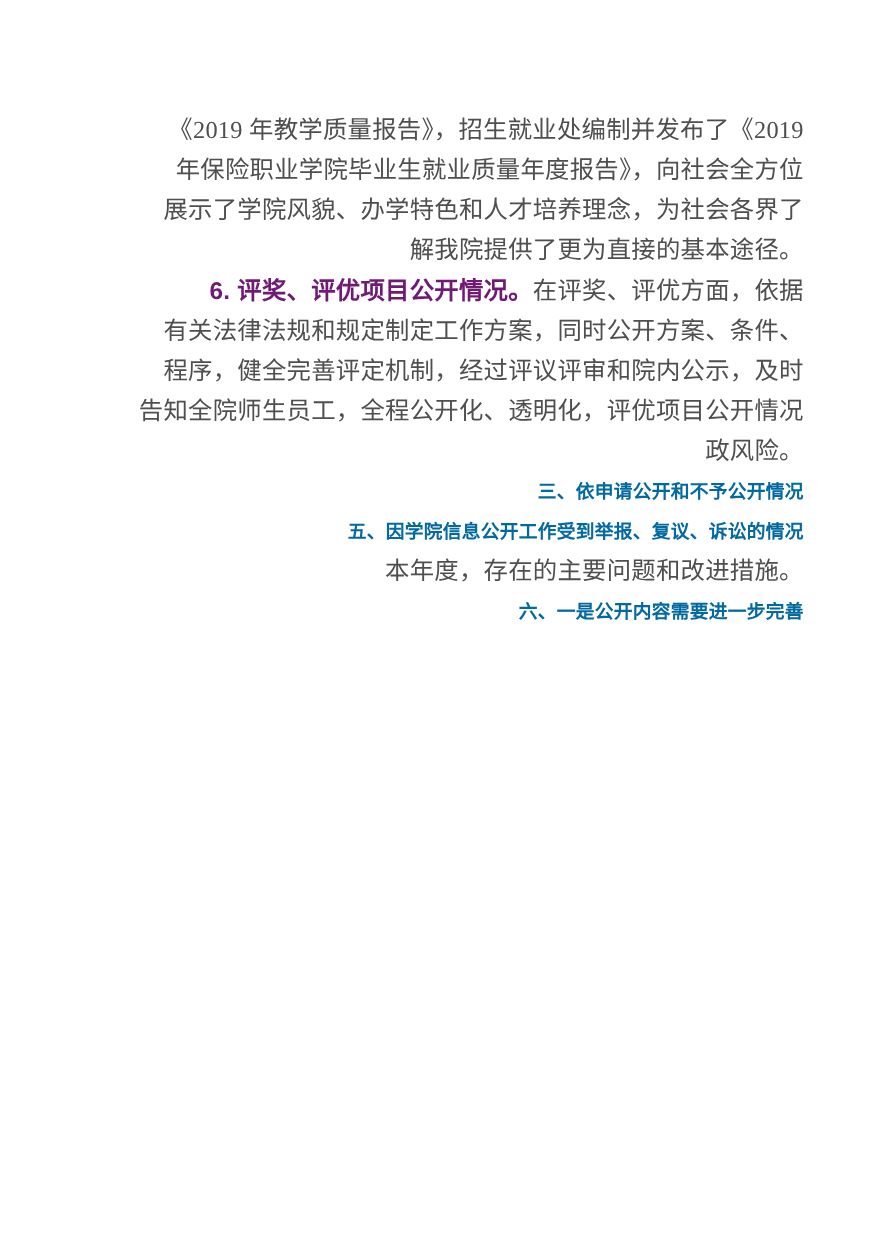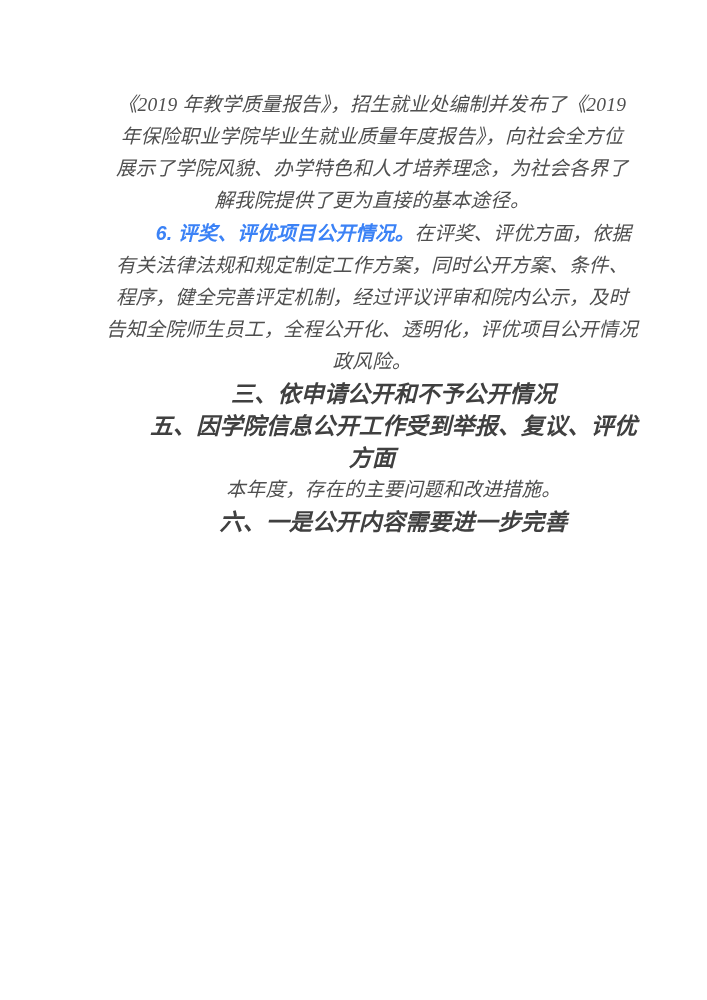--- a/index.html
+++ b/index.html
@@ -16,46 +16,45 @@
   }
   .doc {
     position: absolute;
     top: 89px;
     left: 101px;
     width: 542px;
     font-family: "Liberation Serif", serif;
     font-size: 19.5px;
     line-height: 32px;
     color: #4f4f4f;
-    text-align: center;
-    font-style: italic;
+    text-align: right;
   }
   .para {
     margin: 0;
     white-space: pre-line;
     letter-spacing: 0.2px;
   }
   .indent {
     text-indent: 43px;
   }
   .heading {
     margin: 0;
     white-space: pre-line;
     text-indent: 43px;
     font-family: "Liberation Sans", sans-serif;
     font-weight: 700;
-    color: #404040;
-    font-size: 23px;
+    color: #0369a1;
+    font-size: 15px;
     line-height: 32px;
     letter-spacing: 0.2px;
   }
   .lead {
     font-family: "Liberation Sans", sans-serif;
     font-weight: 700;
-    color: #3b82f6;
+    color: #701a75;
   }
 </style>
 </head>
 <body>
 
 <div class="page">
   <div class="doc">
 
     <p class="para">《2019 年教学质量报告》，招生就业处编制并发布了《2019
 年保险职业学院毕业生就业质量年度报告》，向社会全方位
@@ -66,21 +65,21 @@
 有关法律法规和规定制定工作方案，同时公开方案、条件、
 程序，健全完善评定机制，经过评议评审和院内公示，及时
 告知全院师生员工，全程公开化、透明化，评优项目公开情况
 政风险。</span></p>
 
     <p class="heading">三、依申请公开和不予公开情况</p>
 
 
 
 
-    <p class="heading">五、因学院信息公开工作受到举报、复议、评优方面</p>
+    <p class="heading">五、因学院信息公开工作受到举报、复议、诉讼的情况</p>
 
     <p class="para indent">本年度，存在的主要问题和改进措施。</p>
 
     <p class="heading">六、一是公开内容需要进一步完善</p>
 
 
   </div>
 </div>
 
 </body></html>

